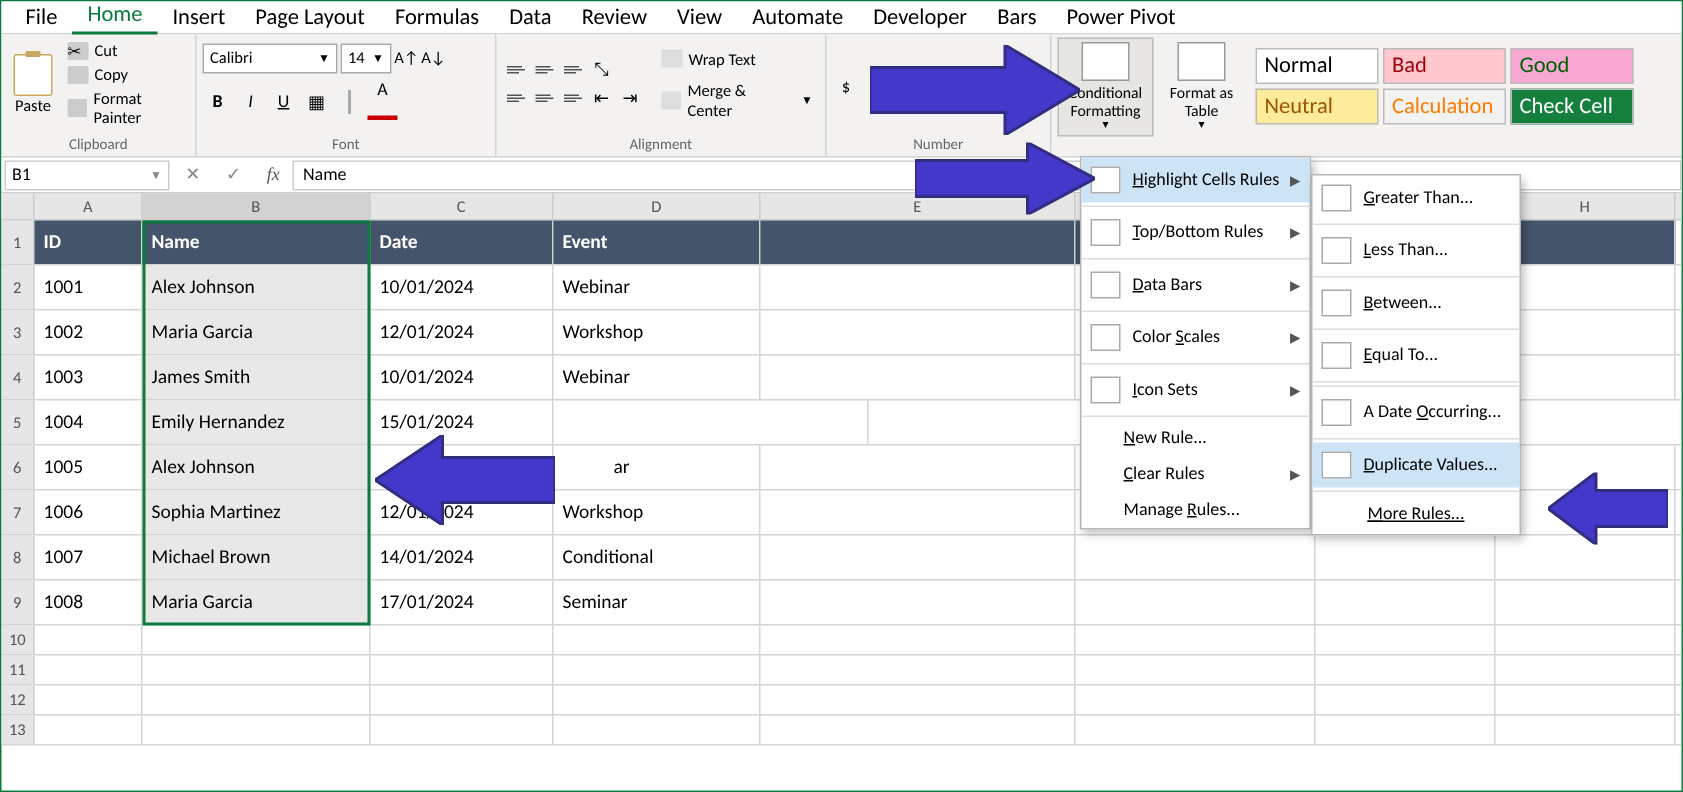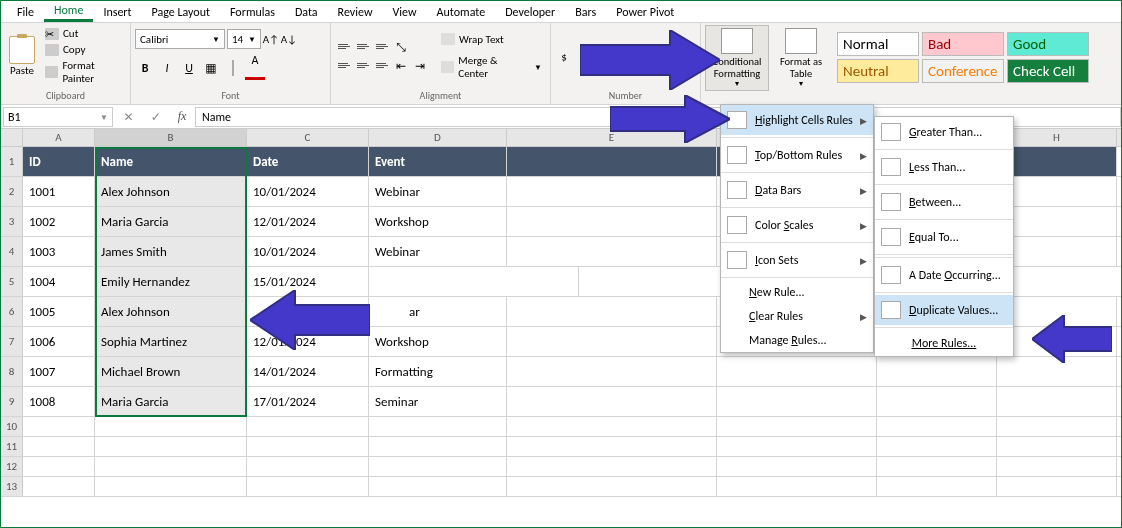--- a/index.html
+++ b/index.html
@@ -1,20 +1,20 @@
 <!DOCTYPE html>
 <html><head>
 <meta charset="utf-8">
 <style>
   * { box-sizing: border-box; margin: 0; padding: 0; font-family: Calibri, Arial, sans-serif; }
   body { background: #fff; font-size: 12px; width: 1122px; height: 528px; overflow: hidden; position: relative; }
   .window { border: 1px solid #0a7a3f; height: 528px; }
   
   
-  .menubar { display: flex; align-items: center; height: 22px; background: #fff; border-bottom: 1px solid #d4d4d4; padding: 0 6px; font-size: 12px; }
+  .menubar { display: flex; align-items: center; height: 22px; background: #fff; border-bottom: 1px solid #d4d4d4; padding: 0 6px; font-size: 15px; }
   .menubar span { padding: 2px 10px; cursor: default; }
   .menubar .home { border-bottom: 3px solid #0a7a3f; color: #0a7a3f; font-weight: normal; }
 
   
   .ribbon { display: flex; height: 82px; background: #f3f2f1; border-bottom: 1px solid #d4d4d4; position: relative; }
   .rgroup { border-right: 1px solid #d4d4d4; display: flex; flex-direction: column; justify-content: space-between; padding: 2px 4px; }
   .rgroup-label { text-align: center; font-size: 10px; color: #666; padding: 2px 0 0; }
   .rgroup-body { flex: 1; display: flex; align-items: center; }
 
   
@@ -58,21 +58,21 @@
   .cf-icon { background: linear-gradient(#ffc1c1 0 33%, #ffe6a0 33% 66%, #c1e6c1 66%); }
   .tb-icon { background: repeating-linear-gradient(#cde 0 4px, #fff 4px 8px); }
   .big-btn.cf { border: 1px solid #bdbdbd; background: #e8e6e3; }
   
   
   .styles { display: flex; gap: 3px; margin-left: 4px; }
   .styles-col { display: flex; flex-direction: column; gap: 3px; }
   .style-box { width: 82px; height: 24px; border: 1px solid #bbb; font-size: 15px; display: flex; align-items: center; padding: 0 5px; }
   .s-normal { background: #fff; }
   .s-bad { background: #ffc7ce; color: #9c0006; }
-  .s-good { background: #5eead4; color: #006100; }
+  .s-good { background: #f9a8d4; color: #006100; }
   .s-neutral { background: #ffeb9c; color: #9c5700; }
   .s-calc { background: #f2f2f2; color: #fa7d00; }
   .s-check { background: #15803d; color: #fff; }
 
   
   .fbar { display: flex; height: 24px; border-bottom: 1px solid #ccc; align-items: center; background: #fff; }
   .namebox { width: 110px; border: 1px solid #ccc; height: 20px; display: flex; align-items: center; padding: 0 4px; font-size: 12px; margin: 0 2px; justify-content: space-between; }
   .fbar-btns { display: flex; width: 80px; align-items: center; justify-content: space-around; color: #888; font-size: 12px; }
   .fx { font-style: italic; font-family: serif; color: #555; font-size: 12px; }
   .formula-input { flex: 1; border: 1px solid #ccc; height: 20px; padding: 0 6px; font-size: 12px; display: flex; align-items: center; }
@@ -289,21 +289,21 @@
           <span>Format as Table</span> 
             <span style="font-size:8px">▾</span>
         </div>
         <div class="styles">
           <div class="styles-col">
             <div class="style-box s-normal">Normal</div>
             <div class="style-box s-neutral">Neutral</div>
           </div>
           <div class="styles-col">
             <div class="style-box s-bad">Bad</div>
-            <div class="style-box s-calc">Conference</div>
+            <div class="style-box s-calc">Calculation</div>
           </div>
           <div class="styles-col">
             <div class="style-box s-good">Good</div>
             <div class="style-box s-check">Check Cell</div>
           </div>
         </div>
       </div>
       <div class="rgroup-label">&nbsp;</div>
     </div>
   </div>
@@ -409,21 +409,21 @@
         <div class="cell cE"></div>
         <div class="cell cF"></div>
         <div class="cell cG"></div>
         <div class="cell cH"></div>
       </div>
     <div class="row">
         <div class="rh">8</div>
         <div class="cell cA">1007</div>
         <div class="cell cB selcol">Michael Brown</div>
         <div class="cell cC">14/01/2024</div>
-        <div class="cell cD">Formatting</div>
+        <div class="cell cD">Conditional</div>
         <div class="cell cE"></div>
         <div class="cell cF"></div>
         <div class="cell cG"></div>
         <div class="cell cH"></div>
       </div>
     <div class="row">
         <div class="rh">9</div>
         <div class="cell cA">1008</div>
         <div class="cell cB selcol">Maria Garcia</div>
         <div class="cell cC">17/01/2024</div>

